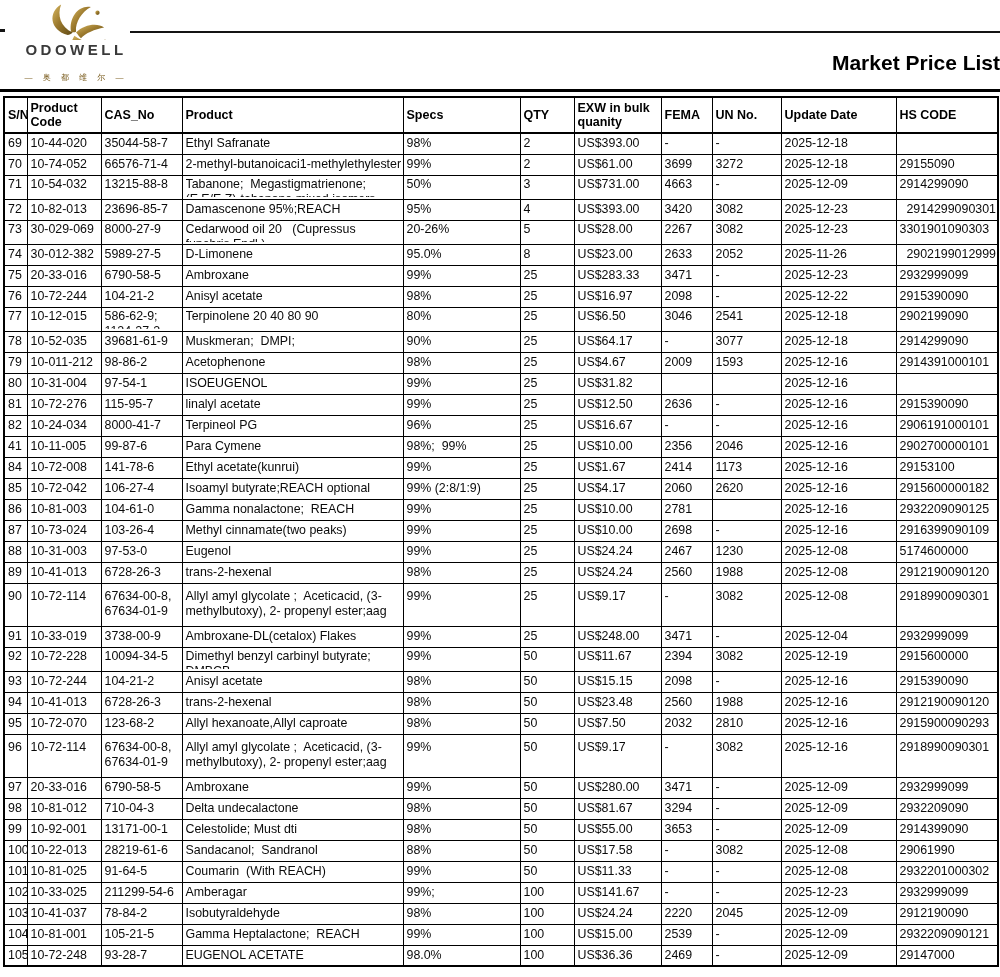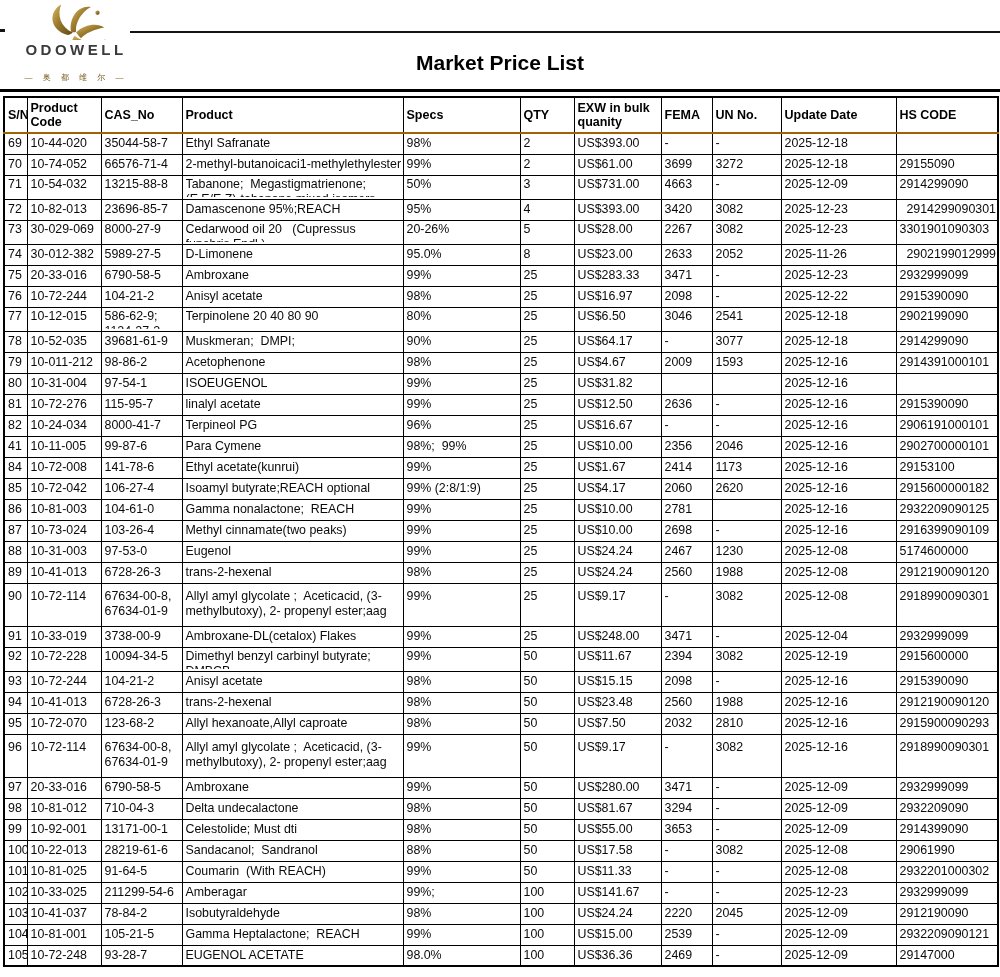--- a/index.html
+++ b/index.html
@@ -8,32 +8,32 @@
     font-family:"Liberation Sans","DejaVu Sans",sans-serif;
     overflow:hidden;
   }
   .topbar{position:relative;height:89px;}
   .logo{position:absolute;left:14px;top:2px;width:124px;text-align:center;}
   .logo svg{width:78px;height:38px;display:block;margin:0 auto;}
   .brand{font-size:15px;font-weight:700;letter-spacing:3.5px;color:#3a3a3a;margin-top:1px;}
   .brand-cn{font-size:8px;color:#7a5c1e;letter-spacing:4px;margin-top:14px;white-space:nowrap;}
   .top-rule{position:absolute;left:130px;right:0;top:31px;height:2px;background:#141414;}
   .edge-mark{position:absolute;left:0;top:29px;width:5px;height:3px;background:#141414;}
-  .title{position:absolute;left:0;right:0;top:51px;margin:0;text-align:center;
+  .title{position:absolute;left:0;right:0;top:51px;margin:0;text-align:right;
          font-size:21px;font-weight:700;color:#000;}
   .title-rule{height:3px;background:#000;}
   table{
     border-collapse:collapse;table-layout:fixed;
     margin:4px 0 0 3px;width:994px;border:2px solid #000;
   }
   th,td{border:1.5px solid #000;padding:1px 3px;vertical-align:middle;text-align:left;overflow:hidden;}
   th{font-size:12.5px;line-height:14px;font-weight:700;color:#000;}
   td{font-size:12.4px;color:#0a0a0a;}
   thead tr{height:36px;}
-  thead th{border-bottom:2px solid #a16207;}
+  thead th{border-bottom:2px solid #000000;}
   tr.std{height:21px;}
   tr.clip{height:24px;}
   tr.tall{height:43px;margin-top:30px;}
   .c{line-height:15px;white-space:pre-wrap;word-wrap:break-word;}
   tr.std .c{height:15px;white-space:pre;}
   tr.clip .c{height:20px;overflow:hidden;}
   tr.tall .c{height:31px;}
 </style>
 </head>
 <body>

